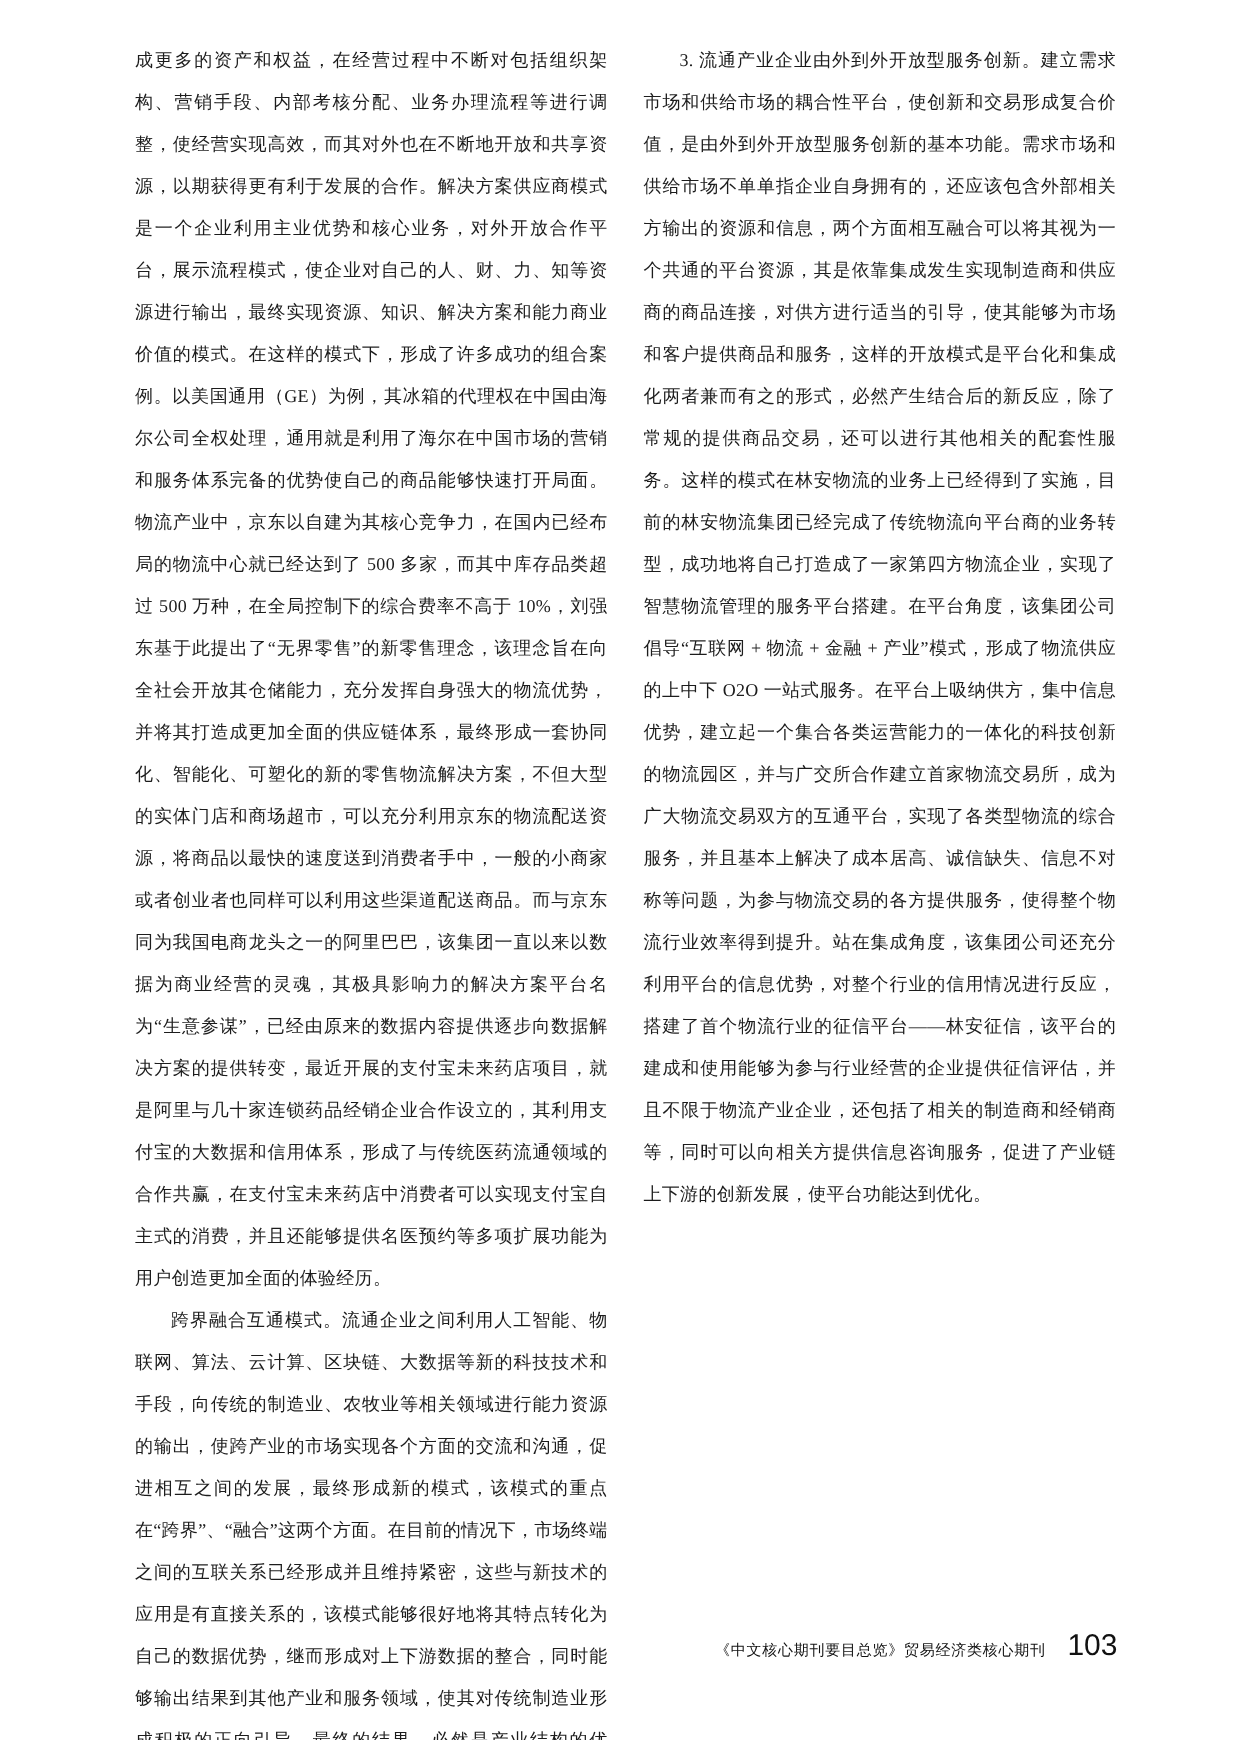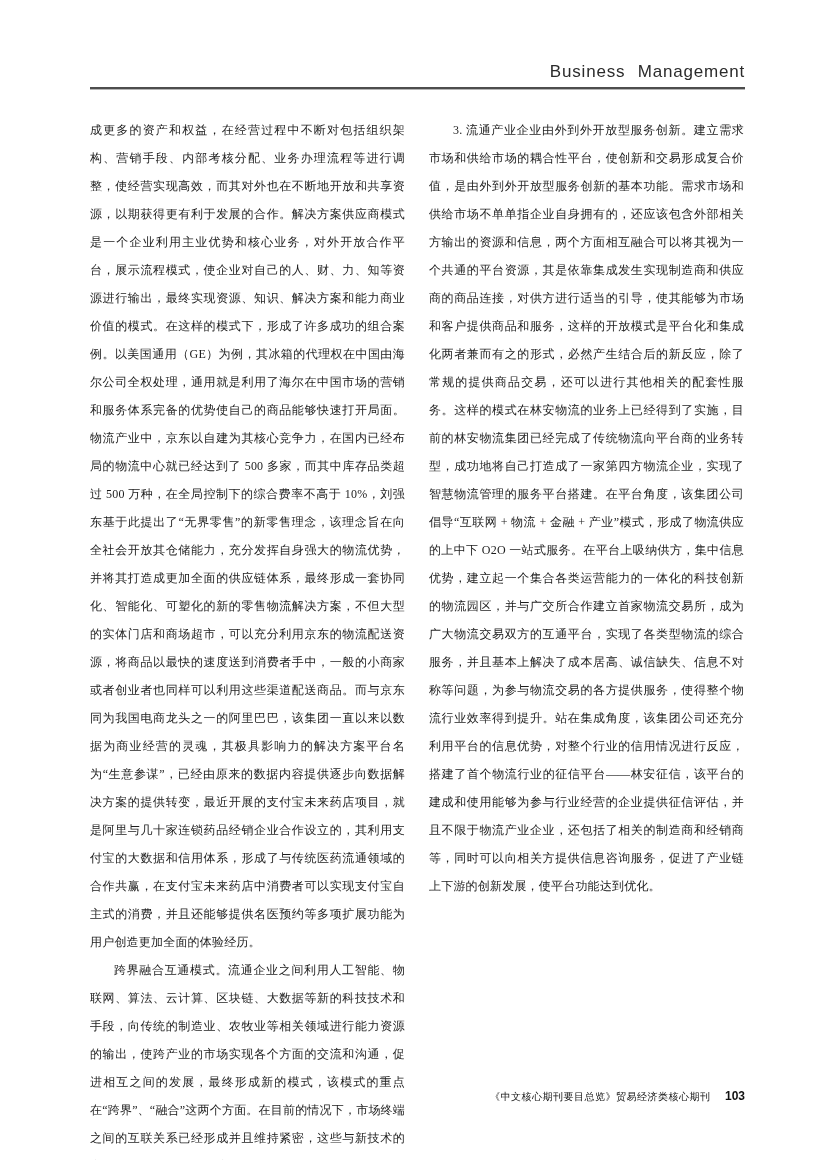--- a/index.html
+++ b/index.html
@@ -71,35 +71,31 @@
     font-family: "Liberation Sans", "DejaVu Sans", sans-serif;
     color: #111;
     white-space: nowrap;
   }
   .footer-journal {
     font-size: 10px;
     font-weight: normal;
     letter-spacing: 0.5px;
   }
   .footer-page-number {
-    font-size: 12px;
-    font-weight: bold;
+    font-size: 20px;
+    font-weight: normal;
     margin-left: 10px;
   }
 </style>
 </head>
 <body>
 
 <div class="page">
   <div class="content">
 
-    <header class="header">
-      <div class="header-title">Business Management</div>
-      <div class="header-rule"></div>
-    </header>
 
     <main class="columns">
 
       <section class="col">
         <p class="body-p">成更多的资产和权益，在经营过程中不断对包括组织架构、营销手段、内部考核分配、业务办理流程等进行调整，使经营实现高效，而其对外也在不断地开放和共享资源，以期获得更有利于发展的合作。解决方案供应商模式是一个企业利用主业优势和核心业务，对外开放合作平台，展示流程模式，使企业对自己的人、财、力、知等资源进行输出，最终实现资源、知识、解决方案和能力商业价值的模式。在这样的模式下，形成了许多成功的组合案例。以美国通用（GE）为例，其冰箱的代理权在中国由海尔公司全权处理，通用就是利用了海尔在中国市场的营销和服务体系完备的优势使自己的商品能够快速打开局面。物流产业中，京东以自建为其核心竞争力，在国内已经布局的物流中心就已经达到了 500 多家，而其中库存品类超过 500 万种，在全局控制下的综合费率不高于 10%，刘强东基于此提出了“无界零售”的新零售理念，该理念旨在向全社会开放其仓储能力，充分发挥自身强大的物流优势，并将其打造成更加全面的供应链体系，最终形成一套协同化、智能化、可塑化的新的零售物流解决方案，不但大型的实体门店和商场超市，可以充分利用京东的物流配送资源，将商品以最快的速度送到消费者手中，一般的小商家或者创业者也同样可以利用这些渠道配送商品。而与京东同为我国电商龙头之一的阿里巴巴，该集团一直以来以数据为商业经营的灵魂，其极具影响力的解决方案平台名为“生意参谋”，已经由原来的数据内容提供逐步向数据解决方案的提供转变，最近开展的支付宝未来药店项目，就是阿里与几十家连锁药品经销企业合作设立的，其利用支付宝的大数据和信用体系，形成了与传统医药流通领域的合作共赢，在支付宝未来药店中消费者可以实现支付宝自主式的消费，并且还能够提供名医预约等多项扩展功能为用户创造更加全面的体验经历。</p>
         <p class="body-p indent">跨界融合互通模式。流通企业之间利用人工智能、物联网、算法、云计算、区块链、大数据等新的科技技术和手段，向传统的制造业、农牧业等相关领域进行能力资源的输出，使跨产业的市场实现各个方面的交流和沟通，促进相互之间的发展，最终形成新的模式，该模式的重点在“跨界”、“融合”这两个方面。在目前的情况下，市场终端之间的互联关系已经形成并且维持紧密，这些与新技术的应用是有直接关系的，该模式能够很好地将其特点转化为自己的数据优势，继而形成对上下游数据的整合，同时能够输出结果到其他产业和服务领域，使其对传统制造业形成积极的正向引导。最终的结果，必然是产业结构的优化，企业实现以销定产和订制化的生产，而整体产业向高端、个性、智能、订制等方向延伸。在这一方面应用比较成功的案例是尚品宅配，该公司以全屋家具定制服务的</p>
       </section>
 
       <section class="col">
         <p class="body-p indent">3. 流通产业企业由外到外开放型服务创新。建立需求市场和供给市场的耦合性平台，使创新和交易形成复合价值，是由外到外开放型服务创新的基本功能。需求市场和供给市场不单单指企业自身拥有的，还应该包含外部相关方输出的资源和信息，两个方面相互融合可以将其视为一个共通的平台资源，其是依靠集成发生实现制造商和供应商的商品连接，对供方进行适当的引导，使其能够为市场和客户提供商品和服务，这样的开放模式是平台化和集成化两者兼而有之的形式，必然产生结合后的新反应，除了常规的提供商品交易，还可以进行其他相关的配套性服务。这样的模式在林安物流的业务上已经得到了实施，目前的林安物流集团已经完成了传统物流向平台商的业务转型，成功地将自己打造成了一家第四方物流企业，实现了智慧物流管理的服务平台搭建。在平台角度，该集团公司倡导“互联网 + 物流 + 金融 + 产业”模式，形成了物流供应的上中下 O2O 一站式服务。在平台上吸纳供方，集中信息优势，建立起一个集合各类运营能力的一体化的科技创新的物流园区，并与广交所合作建立首家物流交易所，成为广大物流交易双方的互通平台，实现了各类型物流的综合服务，并且基本上解决了成本居高、诚信缺失、信息不对称等问题，为参与物流交易的各方提供服务，使得整个物流行业效率得到提升。站在集成角度，该集团公司还充分利用平台的信息优势，对整个行业的信用情况进行反应，搭建了首个物流行业的征信平台——林安征信，该平台的建成和使用能够为参与行业经营的企业提供征信评估，并且不限于物流产业企业，还包括了相关的制造商和经销商等，同时可以向相关方提供信息咨询服务，促进了产业链上下游的创新发展，使平台功能达到优化。</p>

